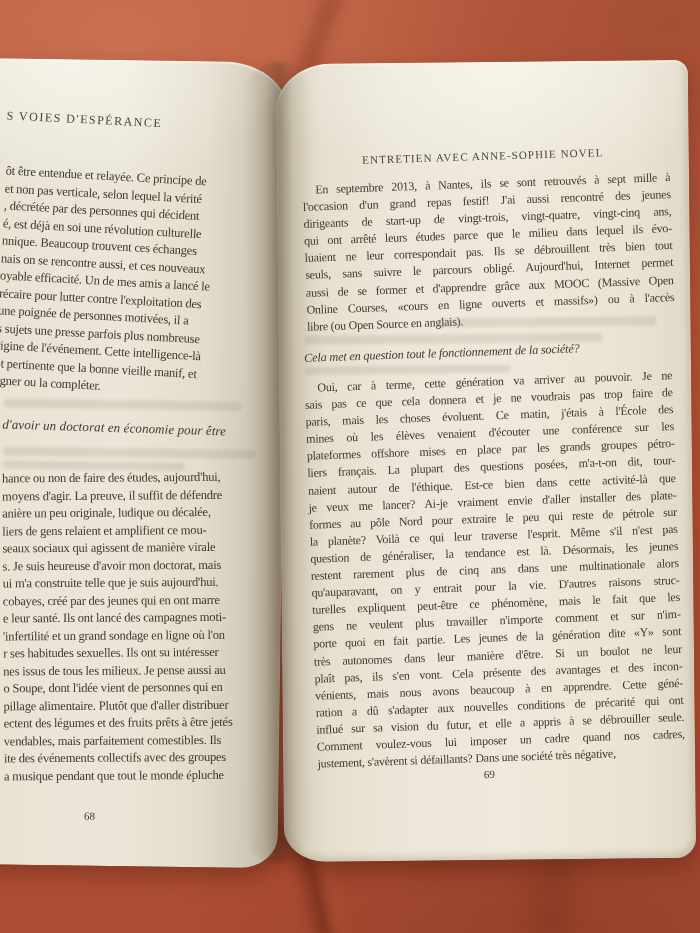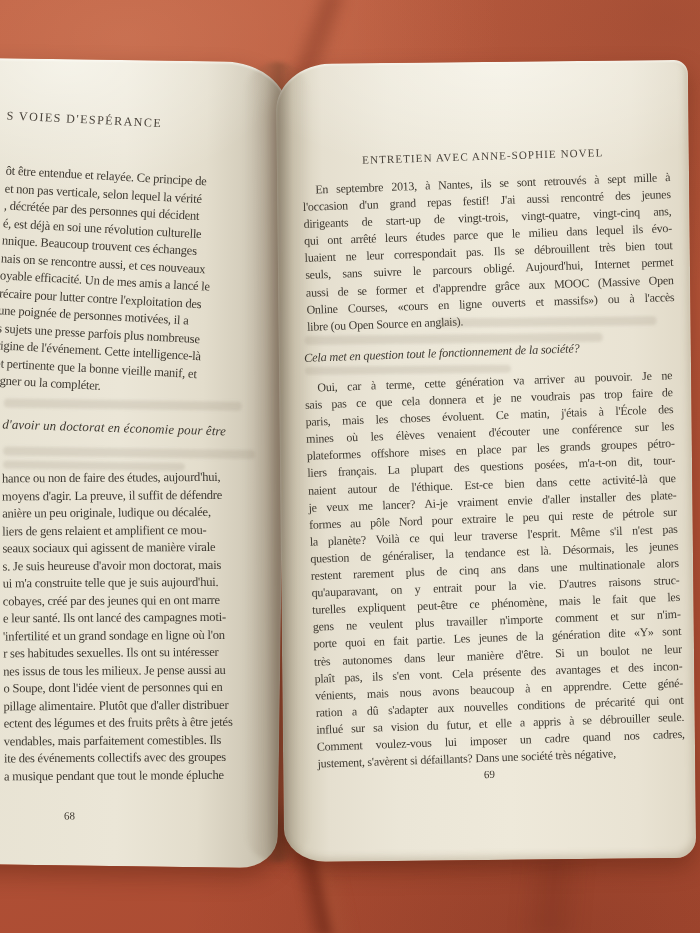--- a/index.html
+++ b/index.html
@@ -75,21 +75,21 @@
   }
   .para { line-height:17.5px; }
   .tline { white-space:nowrap; }
   .lp-para { font-size:12.6px; letter-spacing:-0.25px; transform-origin:0 0; }
   .lp-para1 { position:absolute; left:57px; top:104px; width:300px; transform:rotate(2.3deg); }
   .lp-para2 { position:absolute; left:57px; top:412px; width:300px; transform:rotate(-1.2deg); }
   .lp-heading {
     position:absolute; left:57px; top:358px; white-space:nowrap;
     font-style:italic; font-size:13px; letter-spacing:0.1px; transform:rotate(1deg); transform-origin:0 0;
   }
-  .lp-pagenum { position:absolute; left:124px; top:750px; font-size:11px; transform:rotate(-1deg); }
+  .lp-pagenum { position:absolute; left:144px; top:750px; font-size:11px; transform:rotate(-1deg); }
   .rp-para {
     font-size:12px; letter-spacing:-0.25px; line-height:17.1px;
     transform:rotate(-1.4deg); transform-origin:0 0;
   }
   .rp-para .tline { text-align:justify; text-align-last:justify; }
   .rp-para .tline:last-child { text-align-last:left; }
   .rp-para.indent .tline:first-child { text-indent:13px; }
   .rp-para1 { position:absolute; left:25px; right:19px; top:118px; }
   .rp-para2 { position:absolute; left:25px; right:19px; top:316px; }
   .rp-question {

